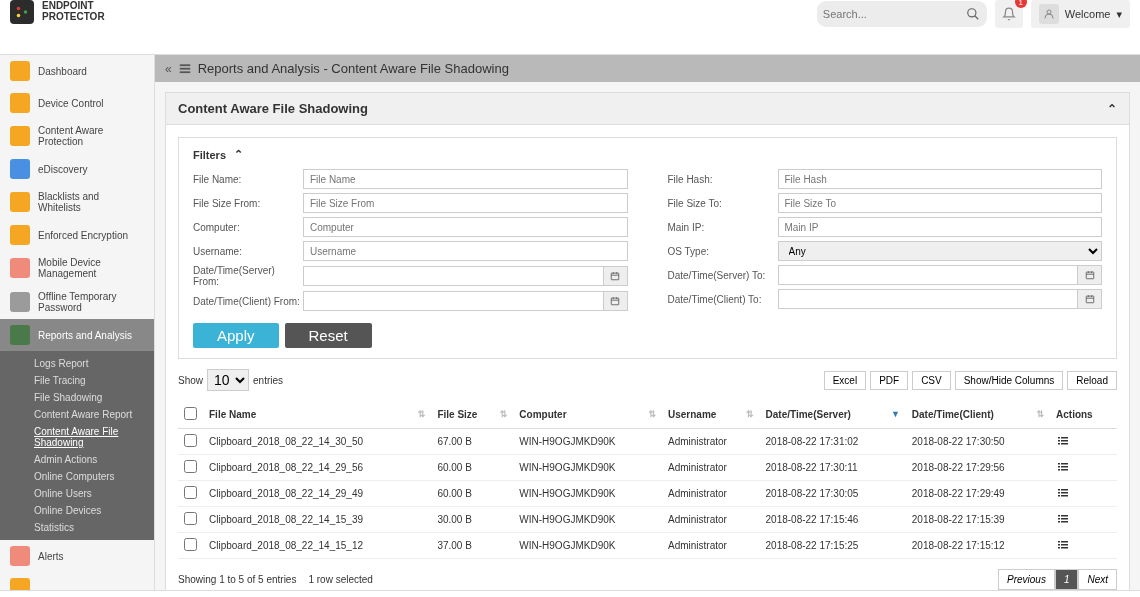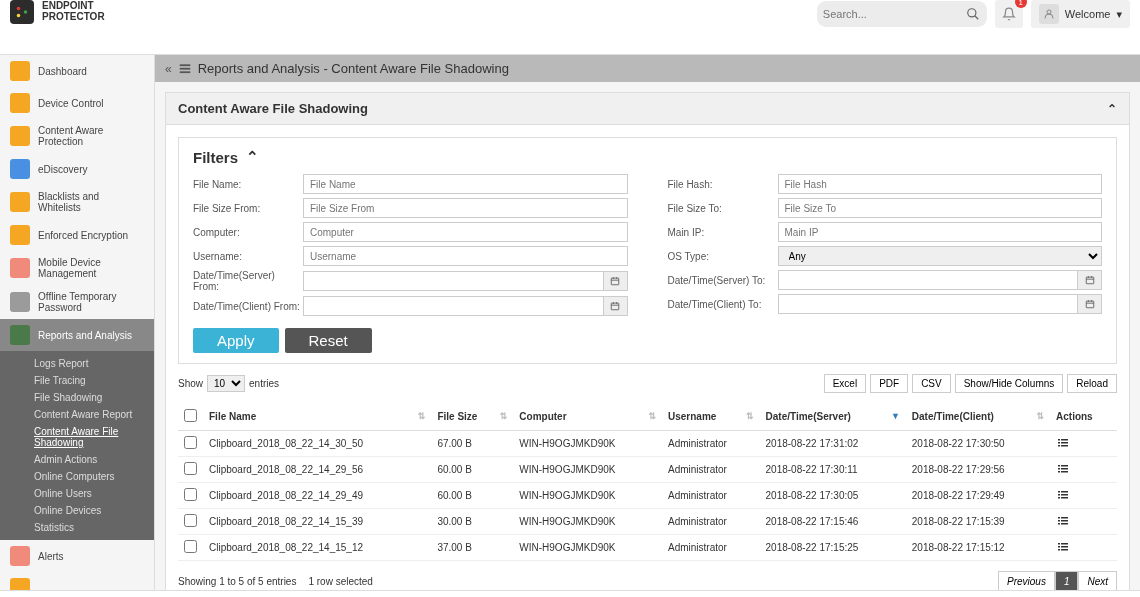--- a/index.html
+++ b/index.html
@@ -33,35 +33,35 @@
 .main { flex: 1; background: #f5f5f5; overflow-y: auto; padding: 0; }
 .breadcrumb { background: #b9b9b9; color: #333; padding: 6px 10px; font-size: 13px; display: flex; align-items: center; gap: 6px; }
 .breadcrumb .bc-icon { color: #555; font-size: 12px; }
 .panel { background: #fff; margin: 10px; border: 1px solid #ddd; }
 .panel-header { background: #f0f0f0; padding: 8px 12px; font-weight: bold; font-size: 13px; border-bottom: 1px solid #ddd; display: flex; align-items: center; }
 .panel-header .collapse-icon { margin-left: auto; font-size: 12px; }
 .panel-body { padding: 12px; }
 
 
 .filters-box { border: 1px solid #ddd; padding: 10px 14px; }
-.filters-title { font-weight: bold; font-size: 15px; margin-bottom: 8px; display: flex; align-items: center; gap: 8px; }
+.filters-title { font-weight: bold; font-size: 11px; margin-bottom: 8px; display: flex; align-items: center; gap: 8px; }
 .filters-grid { display: grid; grid-template-columns: 1fr 1fr; gap: 0 40px; }
 .filter-row { display: flex; align-items: center; margin-bottom: 4px; }
 .filter-label { width: 110px; font-size: 10px; color: #555; }
 .filter-input { flex: 1; border: 1px solid #ccc; padding: 3px 6px; font-size: 10px; height: 20px; }
 .filter-input-group { flex: 1; display: flex; }
 .filter-addon { width: 24px; border: 1px solid #ccc; border-left: none; background: #eee; display: flex; align-items: center; justify-content: center; font-size: 10px; }
 .filter-buttons { margin-top: 8px; display: flex; gap: 6px; }
 .btn { border: none; padding: 4px 24px; font-size: 15px; cursor: pointer; border-radius: 2px; }
 .btn-apply { background: #3bb3d6; color: #fff; }
 .btn-reset { background: #555; color: #fff; }
 
 
 .table-toolbar { display: flex; align-items: center; margin: 10px 0; font-size: 10px; }
-.entries-select { border: 1px solid #ccc; font-size: 10px; padding: 1px 2px; margin: 0 4px; }
+.entries-select { border: 1px solid #ccc; font-size: 14px; padding: 1px 2px; margin: 0 4px; }
 .toolbar-right { margin-left: auto; display: flex; gap: 4px; }
 .btn-sm { border: 1px solid #ccc; background: #fff; padding: 3px 8px; font-size: 10px; cursor: pointer; }
 
 
 table { width: 100%; border-collapse: collapse; font-size: 10px; }
 th { text-align: left; padding: 6px 6px; border-bottom: 1px solid #ddd; font-weight: bold; position: relative; }
 th .sort { float: right; color: #bbb; font-size: 9px; }
 th.sorted-desc .sort-down { color: #337ab7; }
 td { padding: 5px 6px; border-bottom: 1px solid #eee; }
 .chk { width: 18px; }

